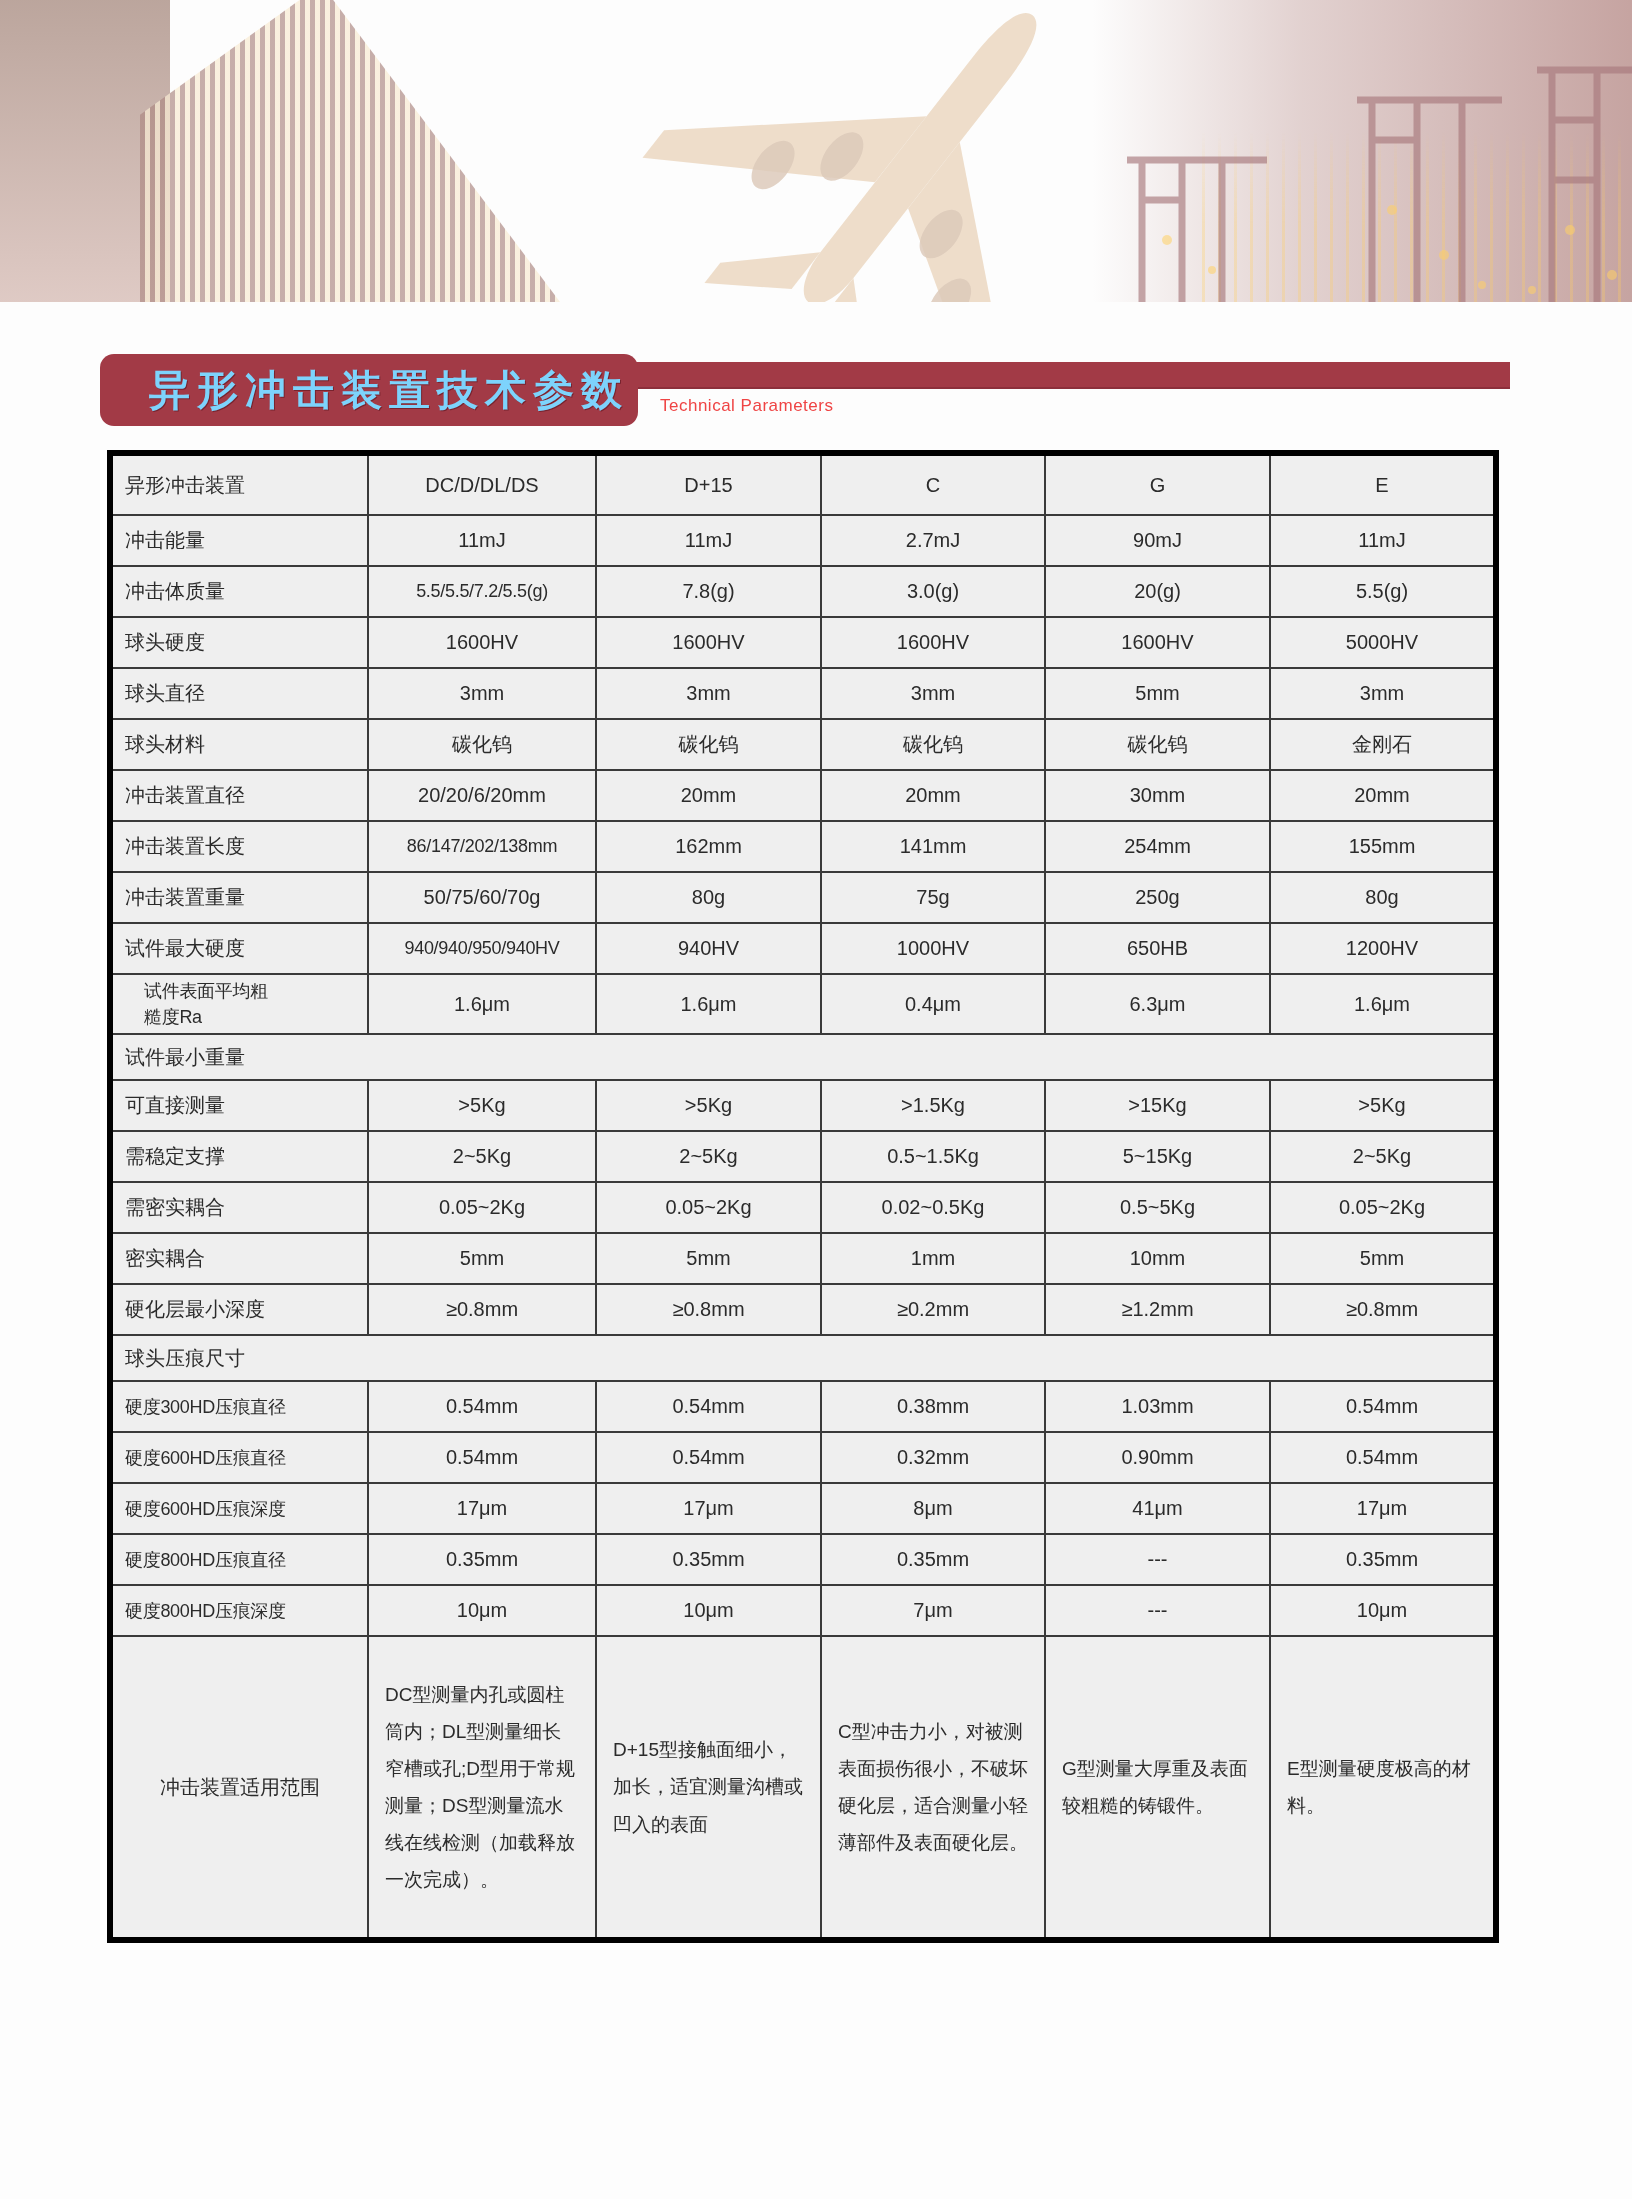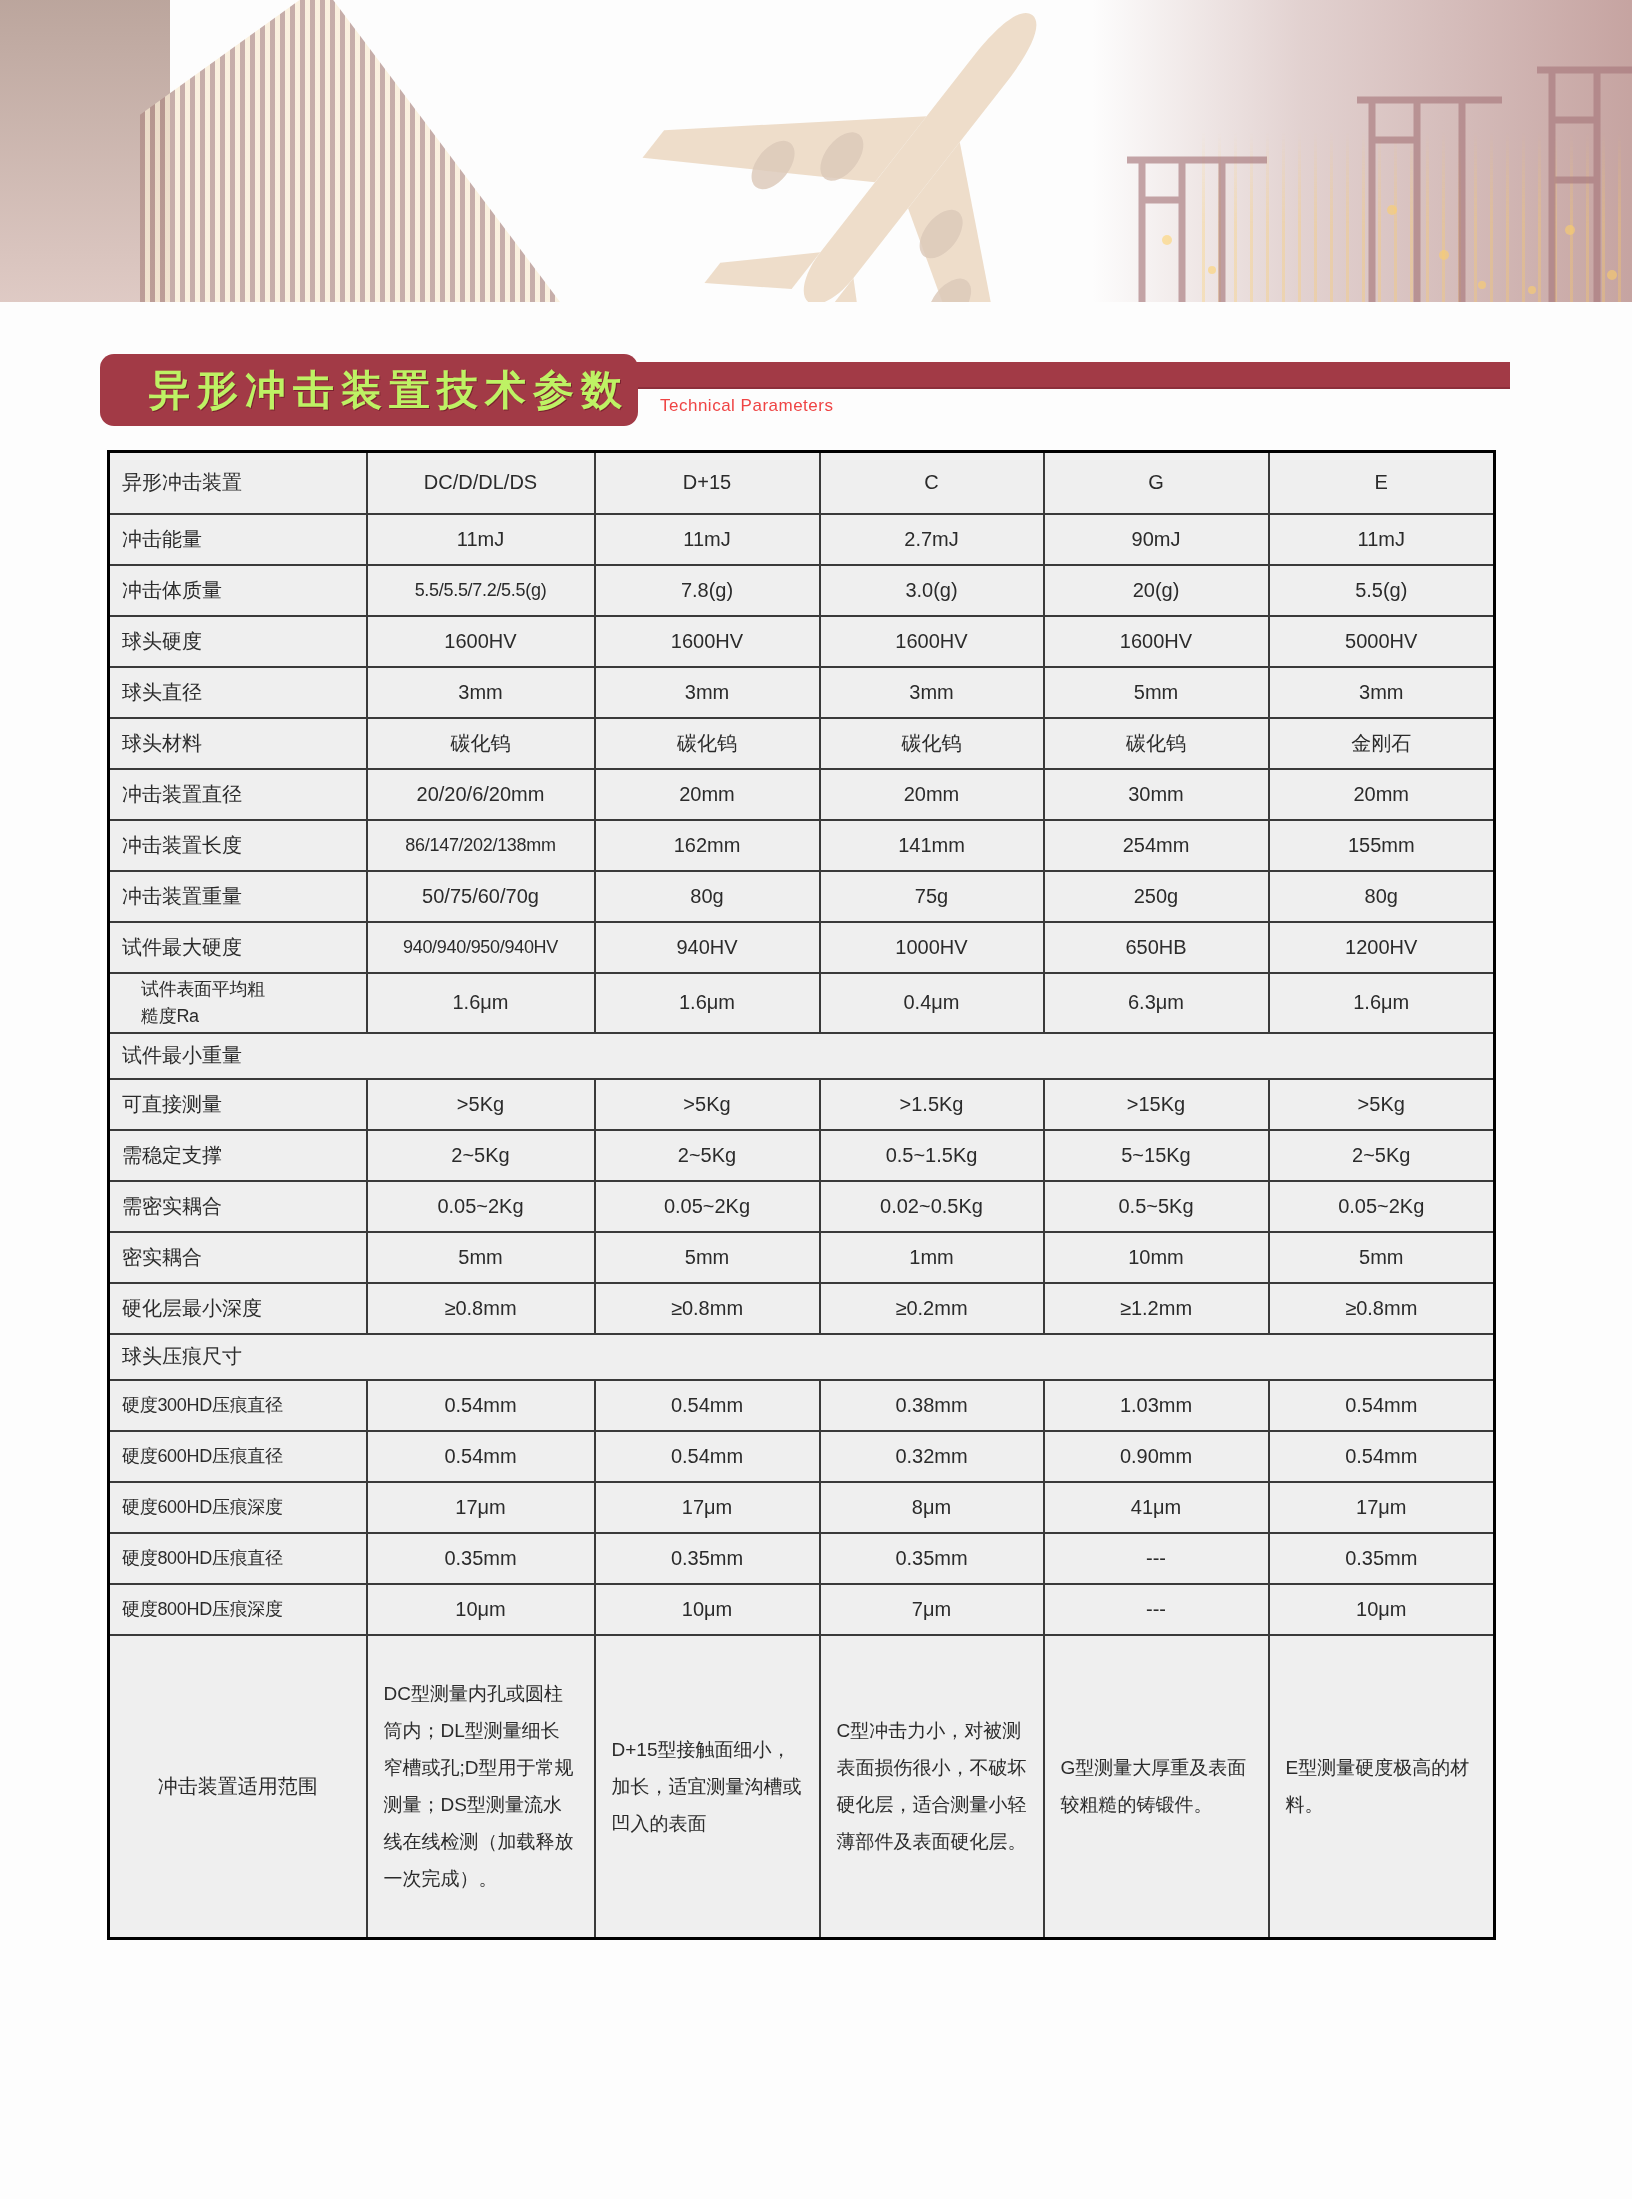--- a/index.html
+++ b/index.html
@@ -28,28 +28,28 @@
     -webkit-mask-image:linear-gradient(180deg,transparent 0,#000 55%); mask-image:linear-gradient(180deg,transparent 0,#000 55%);}
   .plane { position:absolute; left:600px; top:-70px; width:560px; height:560px;
     transform:rotate(38deg); opacity:.55; }
   .cranes { position:absolute; right:0; top:40px; width:560px; height:262px; opacity:.65; }
 
   
   .title-bar { position:absolute; left:600px; top:362px; width:910px; height:27px;
     border-bottom:2px solid #8c2f3b; }
   .title-banner { position:absolute; left:100px; top:354px; width:538px; height:72px;
     border-radius:14px; display:flex; align-items:center; justify-content:center; }
-  .title-banner span { color:#bef264; font-size:41px; font-weight:bold; letter-spacing:7px;
+  .title-banner span { color:#7dd3fc; font-size:41px; font-weight:bold; letter-spacing:7px;
     white-space:nowrap; text-shadow:1px 1px 0 rgba(90,20,30,.6);margin-left:40px; }
   .subtitle { position:absolute; left:660px; top:396px; font-size:17px; color:#ef4444; letter-spacing:.5px; }
 
   
   .tbl-wrap { position:absolute; left:107px; top:450px; width:1386px; }
   table { border-collapse:collapse; table-layout:fixed; width:1386px;
-    border:3px solid #000000; background:#efefef; }
+    border:6px solid #000000; background:#efefef; }
   td { border:2px solid #3a3a3a; font-size:20px; text-align:center; vertical-align:middle;
     overflow:hidden; }
   thead td { height:62px; }
   tr.reg td { height:51px; }
   tr.tall td { height:60px; }
   tr.section td { height:46px; text-align:left; padding-left:12px; }
   td.label { text-align:left; padding-left:12px; }
   td.small { font-size:18px; letter-spacing:-0.3px; }
   tr.big td { height:304px; }
   td.usage { text-align:left; padding:14px 16px; font-size:19px; line-height:1.95; }

